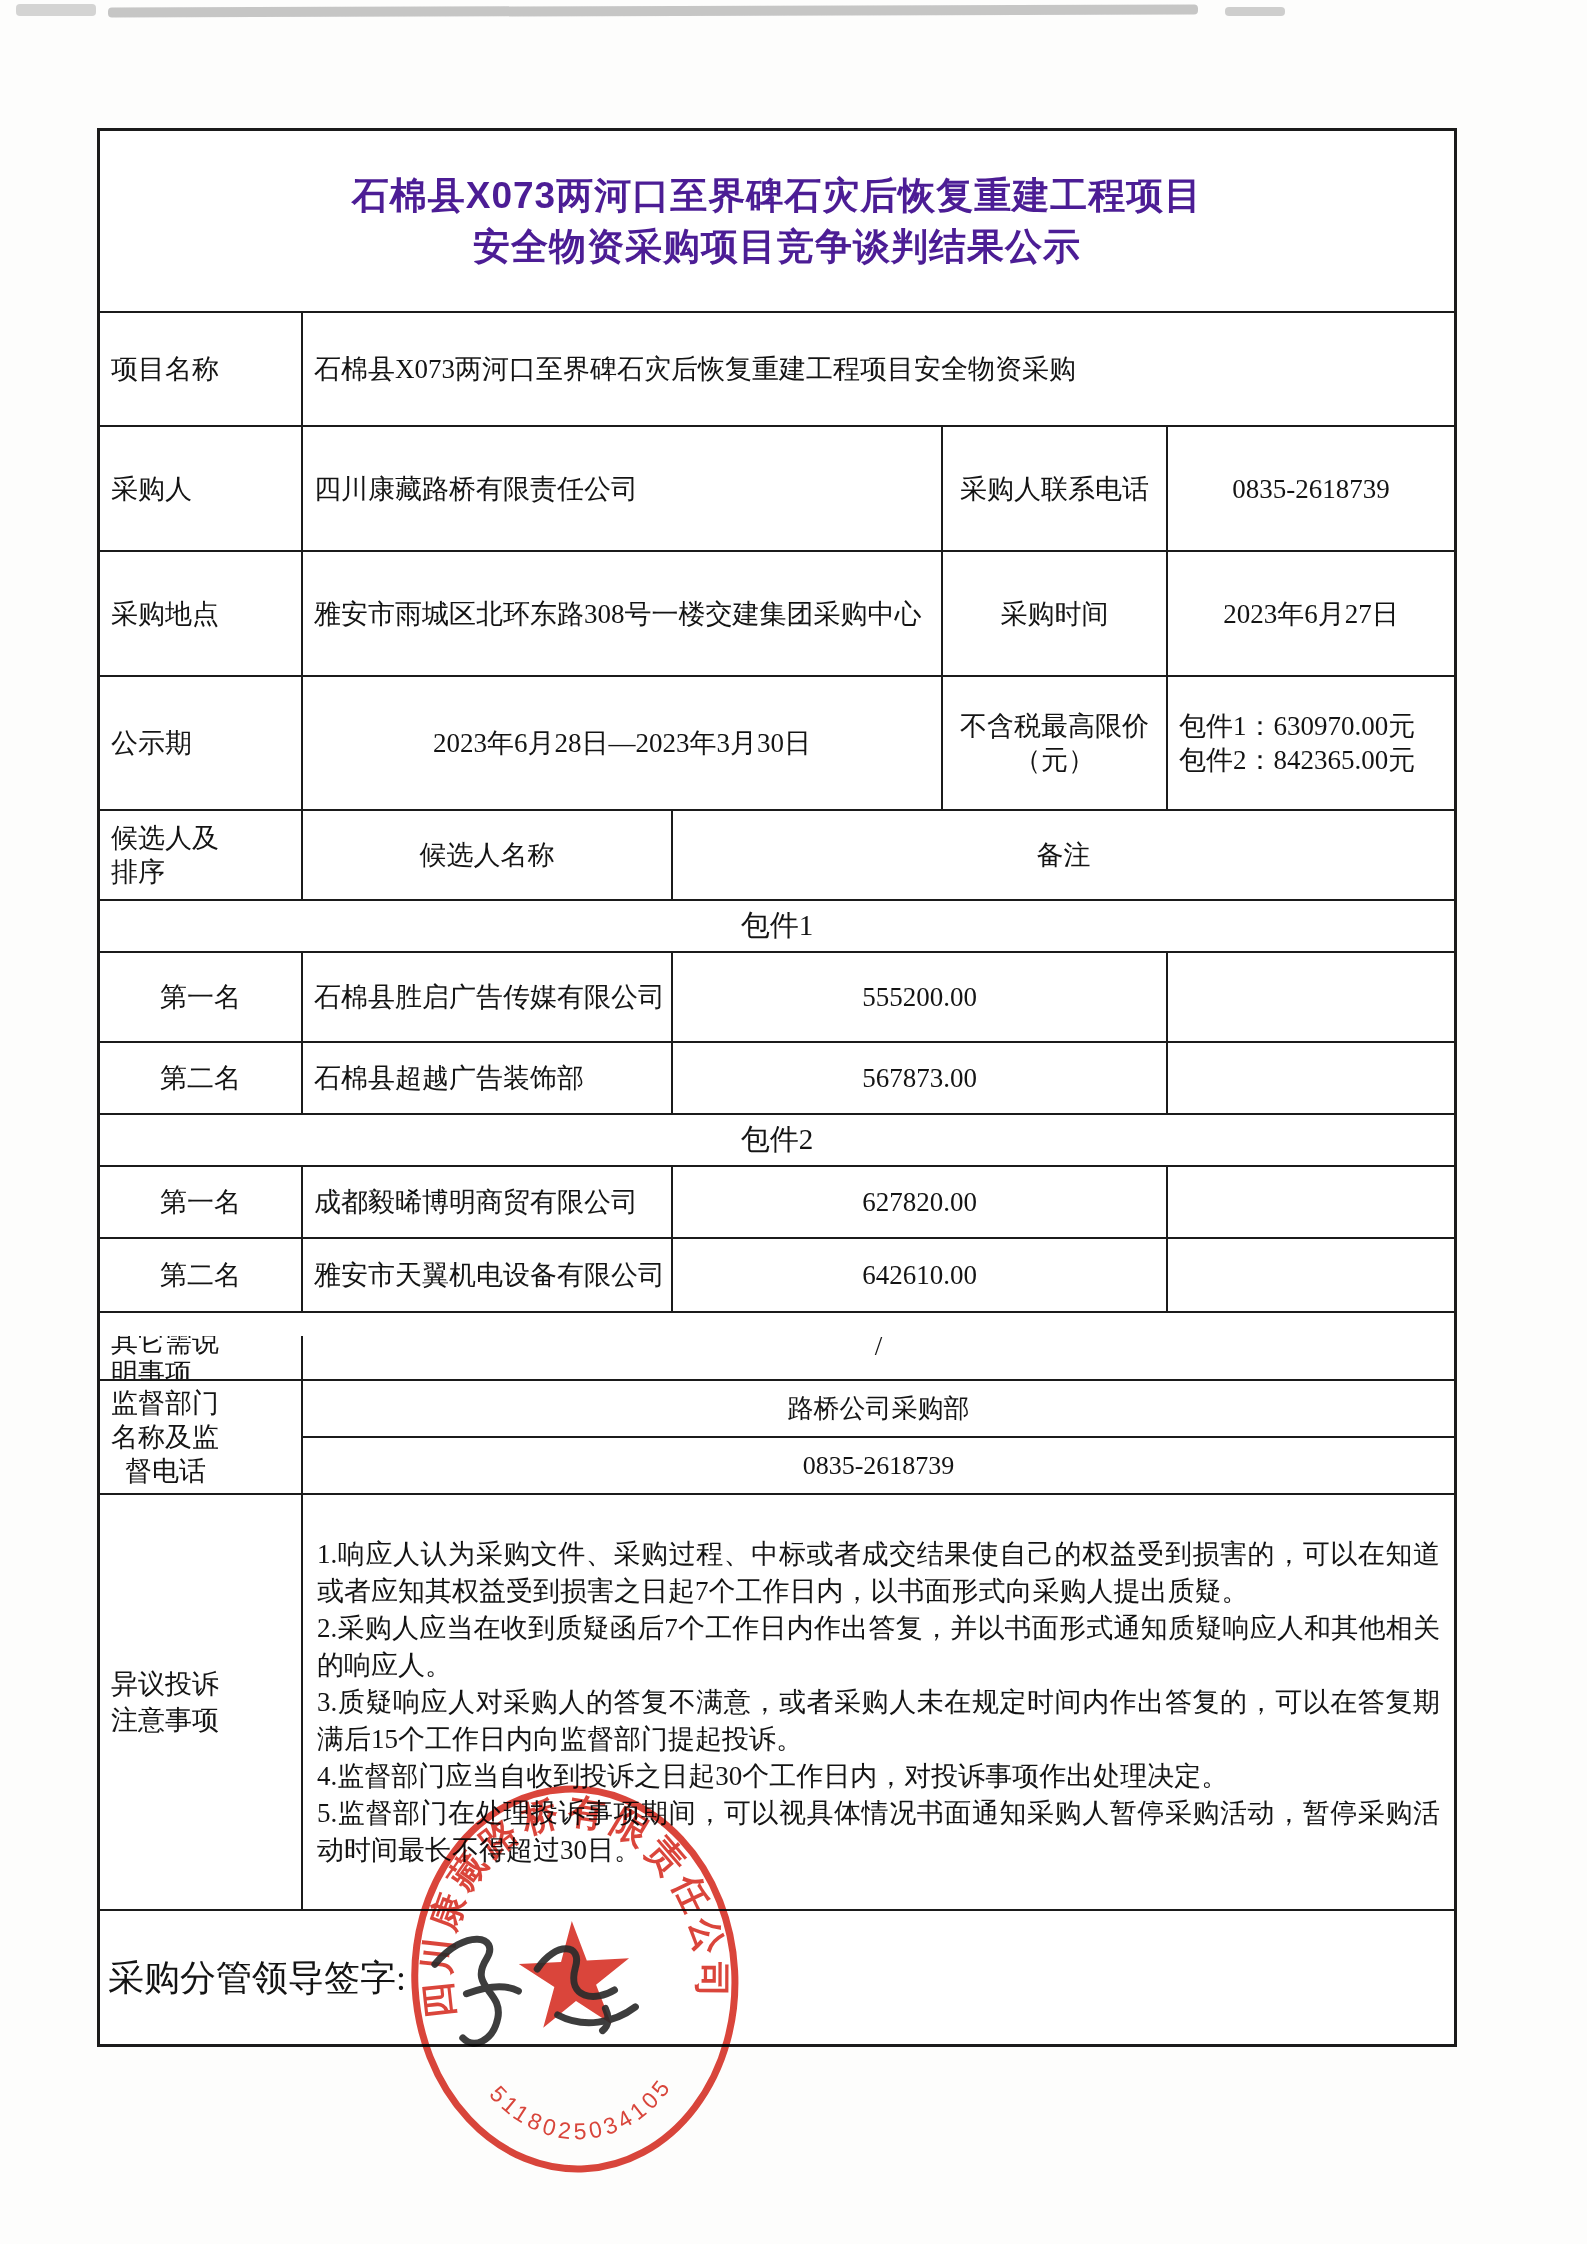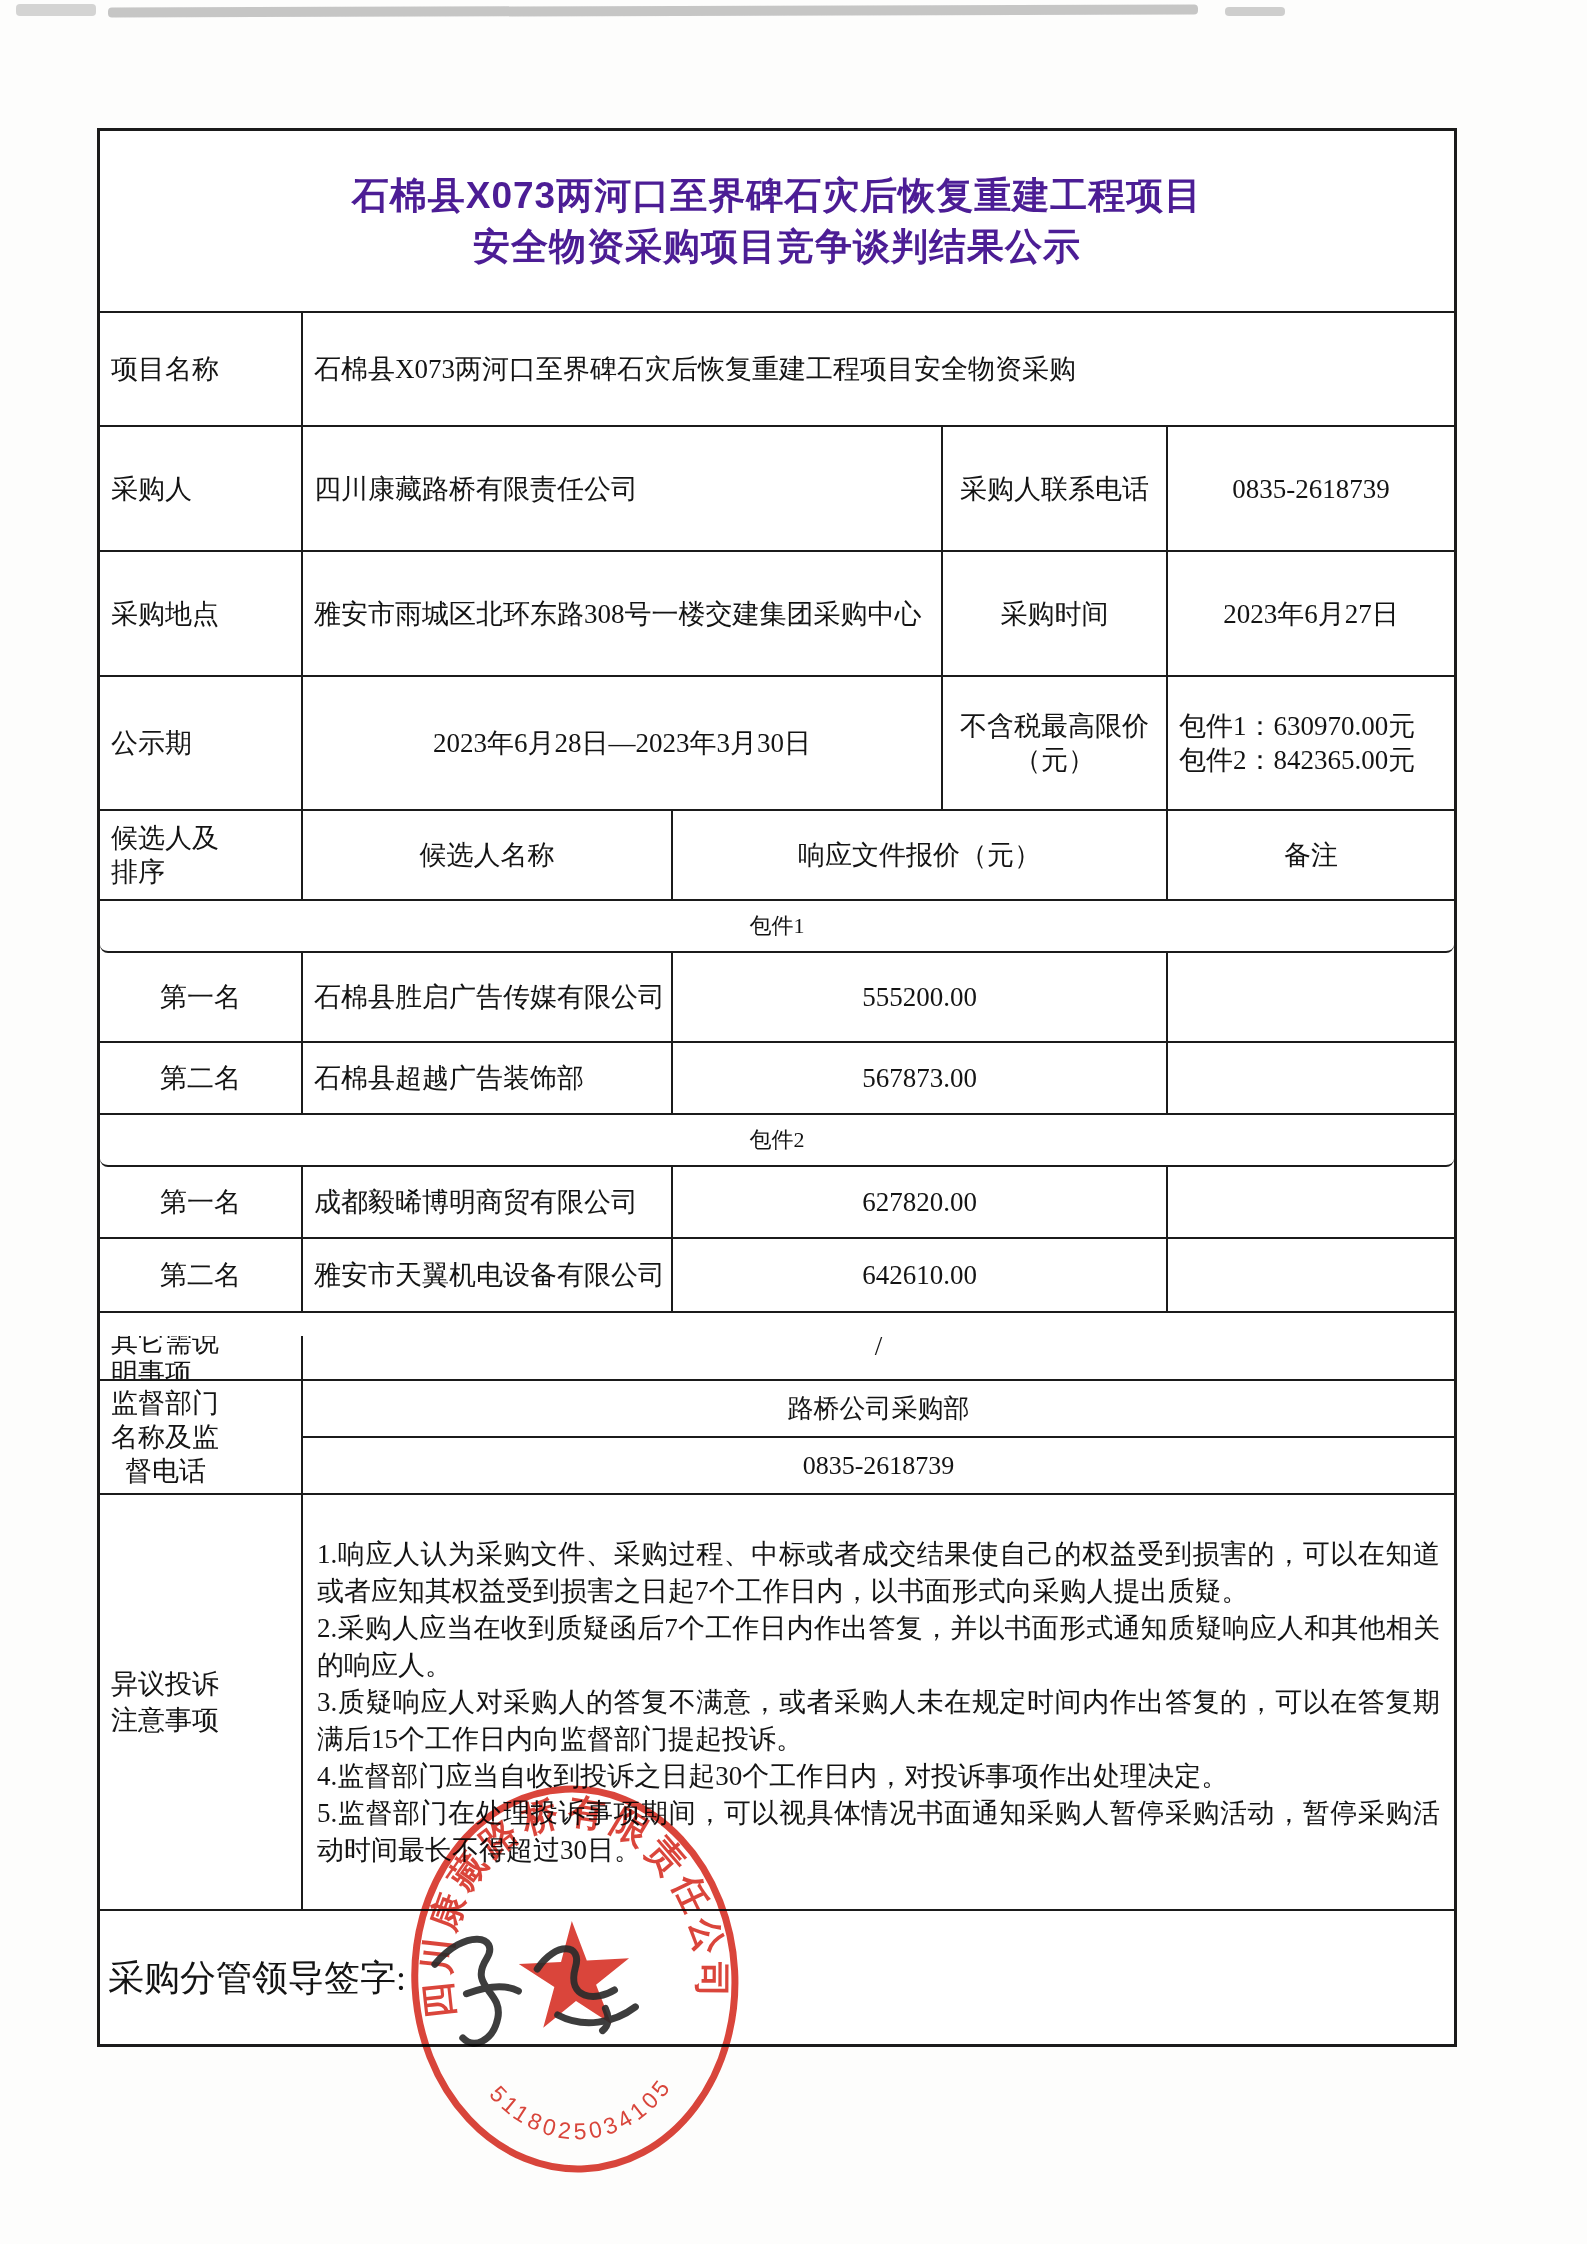--- a/index.html
+++ b/index.html
@@ -30,21 +30,21 @@
   .col{flex-direction:column;justify-content:center;align-items:center;}
   .col-left{flex-direction:column;justify-content:center;align-items:flex-start;}
 
   .h98{height:114px;}  .h125{height:125px;} .h134{height:134px;} .h90{height:90px;}
   .h52{height:52px;}  .h72{height:72px;}   .h74{height:74px;}   .h68{height:68px;}
   .h114{height:114px;} .h416{height:416px;} .h133{height:133px;}
 
   .title-row{height:182px;flex-direction:column;justify-content:center;align-items:center;
              font-family:"Liberation Sans", sans-serif;font-weight:700;font-size:37px;
              line-height:51px;letter-spacing:1px;color:#4c1d95;}
-  .band{justify-content:center;align-items:center;display:flex;font-size:22px;border-radius:8px;}
+  .band{justify-content:center;align-items:center;display:flex;font-size:29px;}
   .two-line{line-height:34px;}
   .sup-values{width:1157px;flex:1;display:flex;flex-direction:column;box-sizing:border-box;}
   .sup-sub{flex:1;display:flex;justify-content:center;align-items:center;font-size:26px;}
   .sup-sub2{border-top:2px solid #1b1b1b;}
   .sup3{padding-left:14px;}
   .obj-wrap{padding:10px 14px;font-size:27px;line-height:37px;justify-content:center;}
   .obj-item{text-align:justify;}
   .sig-cell{font-size:36px;padding-left:8px;}
 
   .stamp{position:absolute;left:408px;top:1782px;width:335px;height:400px;
@@ -97,21 +97,20 @@
         <div>包件2：842365.00元</div>
       </div>
     </div>
 
     <div class="row h90">
       <div class="cell w-label col-left two-line leftpad">
         <div>候选人及</div>
         <div>排序</div>
       </div>
       <div class="cell w-name center">候选人名称</div>
-      <div class="cell w-price center">响应文件报价（元）</div>
       <div class="cell w-last nb center">备注</div>
     </div>
 
     <div class="row h52 band">包件1</div>
 
     <div class="row h90">
       <div class="cell w-label center">第一名</div>
       <div class="cell w-name leftpad">石棉县胜启广告传媒有限公司</div>
       <div class="cell w-price center">555200.00</div>
       <div class="cell w-last nb center"></div>

